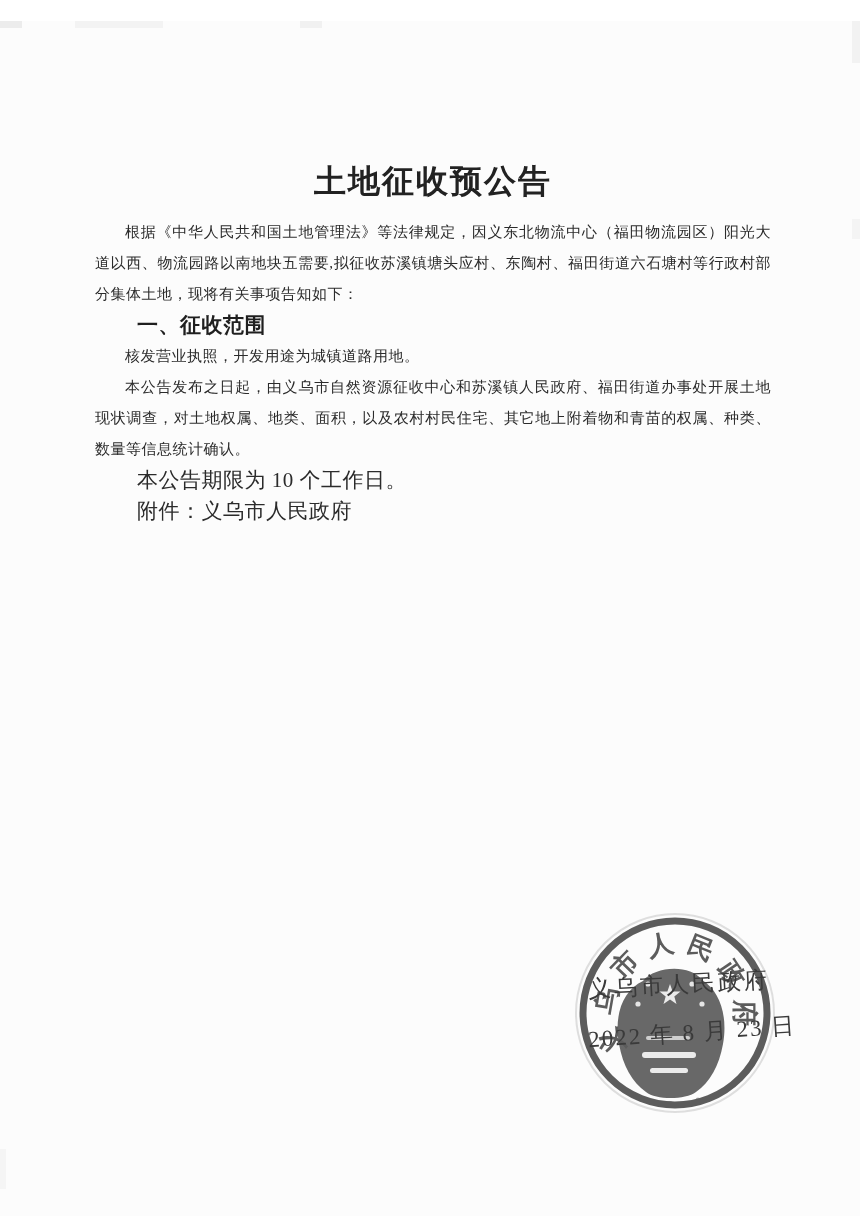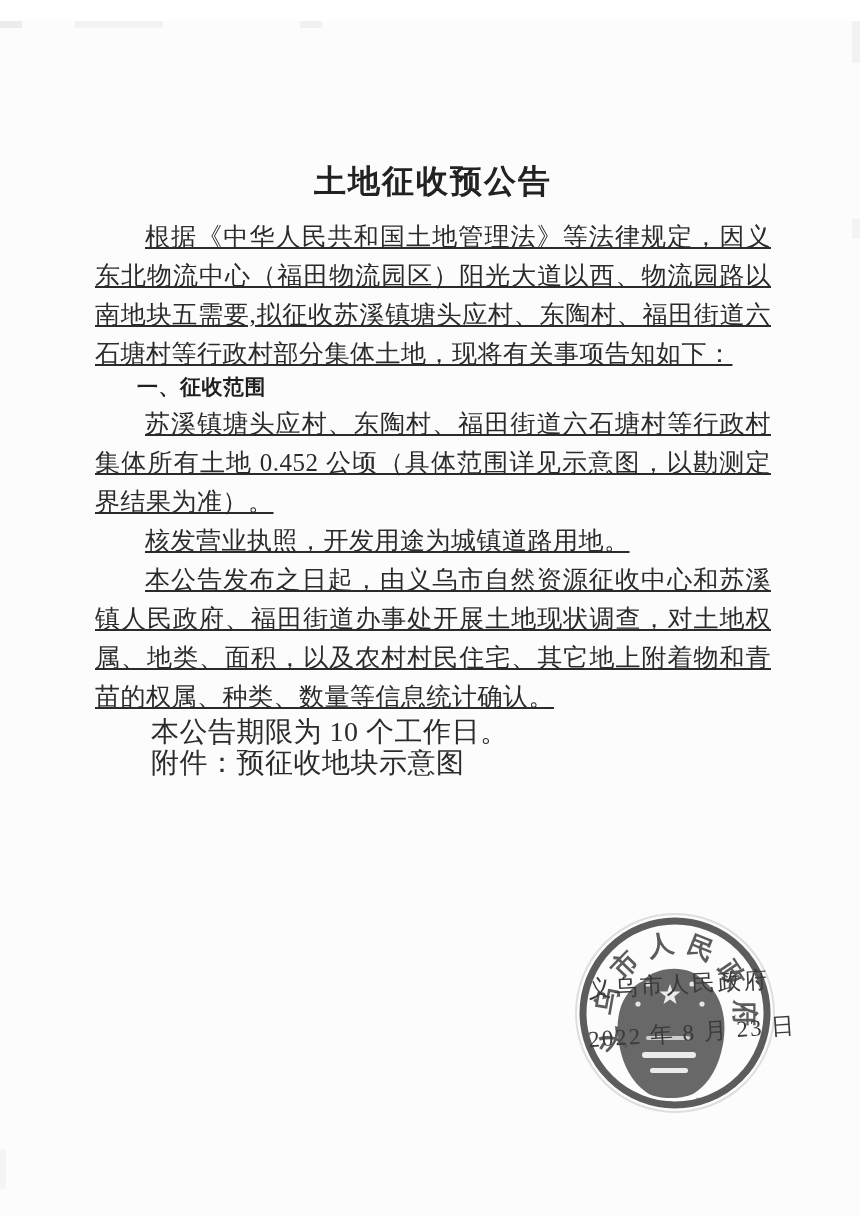--- a/index.html
+++ b/index.html
@@ -41,40 +41,39 @@
   .doc-number {
     margin: 0 0 12px 0;
     font-size: 21px;
     text-align: center;
     letter-spacing: 1px;
     color: #2e2e2e;
     line-height: 28px;
   }
   .para {
     margin: 0;
-    font-size: 25px;
-    line-height: 39px;
+    font-size: 15px;
+    line-height: 31px;
     text-align: justify;
     text-indent: 2em;
     letter-spacing: 0.5px;
-    text-decoration: underline;
   }
   .sec-heading {
     margin: 0;
-    font-family: Liberation Mono, monospace;
+    font-family: Liberation Serif, serif;
     font-size: 21px;
     font-weight: 700;
     line-height: 31px;
     text-indent: 2em;
     color: #1f1f1f;
     letter-spacing: 0.5px;
   }
   .closing {
     margin: 0;
-    font-size: 28px;
+    font-size: 21px;
     line-height: 31px;
     text-indent: 2em;
     letter-spacing: 0.5px;
   }
   .sign-issuer {
     position: absolute;
     left: 588px;
     top: 948px;
     font-size: 23px;
     letter-spacing: 3px;
@@ -114,29 +113,28 @@
   <div class="artifact art-4"></div>
   <div class="artifact art-5"></div>
   <div class="artifact art-6"></div>
 
   <div class="content">
     <h1 class="doc-title">土地征收预公告</h1>
 
     <p class="para">根据《中华人民共和国土地管理法》等法律规定，因义东北物流中心（福田物流园区）阳光大道以西、物流园路以南地块五需要,拟征收苏溪镇塘头应村、东陶村、福田街道六石塘村等行政村部分集体土地，现将有关事项告知如下：</p>
 
     <h2 class="sec-heading">一、征收范围</h2>
-    <p class="para">苏溪镇塘头应村、东陶村、福田街道六石塘村等行政村集体所有土地 0.452 公顷（具体范围详见示意图，以勘测定界结果为准）。</p>
 
     <p class="para">核发营业执照，开发用途为城镇道路用地。</p>
 
     <p class="para">本公告发布之日起，由义乌市自然资源征收中心和苏溪镇人民政府、福田街道办事处开展土地现状调查，对土地权属、地类、面积，以及农村村民住宅、其它地上附着物和青苗的权属、种类、数量等信息统计确认。</p>
 
 
     <p class="closing">本公告期限为 10 个工作日。</p>
-    <p class="closing">附件：预征收地块示意图</p>
+    <p class="closing">附件：义乌市人民政府</p>
   </div>
 
   <svg class="seal-svg" width="260" height="260" viewBox="0 0 260 260">
     <g opacity="0.88">
 
       <circle cx="125" cy="127" r="99" fill="none" stroke="#9a9a9a" stroke-width="2" opacity="0.35"></circle>
 
       <circle cx="125" cy="127" r="92" fill="none" stroke-width="7" stroke="#474747"></circle>
 
       <g transform="rotate(-12 125 127)">

